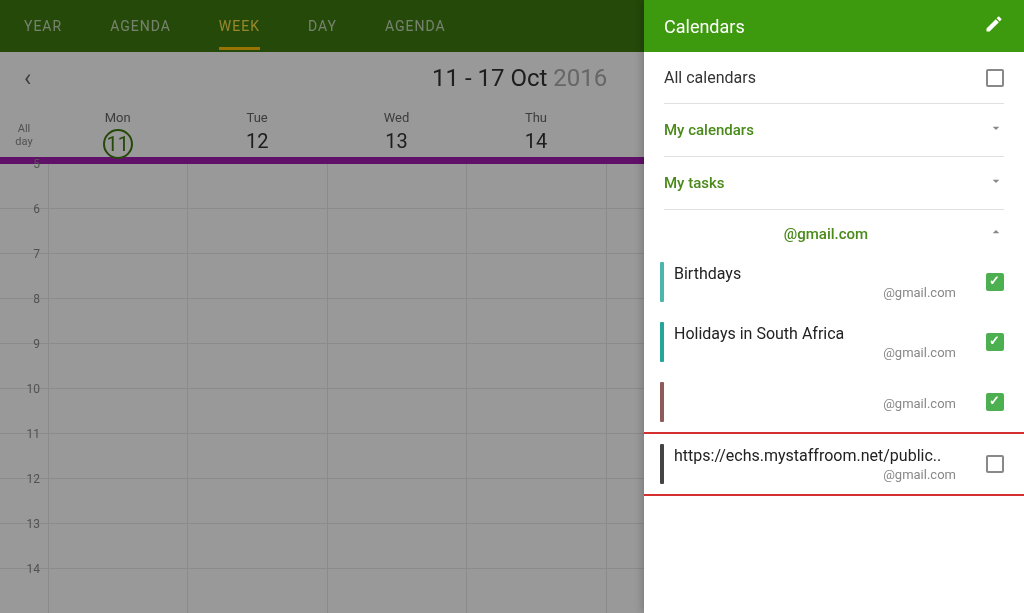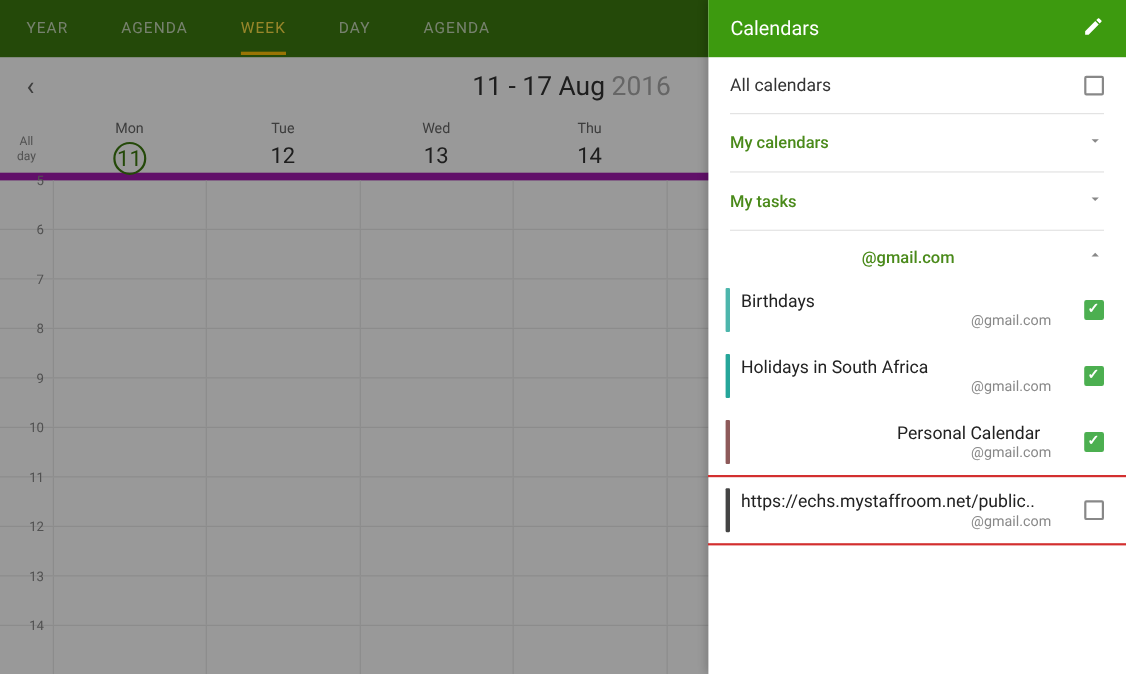--- a/index.html
+++ b/index.html
@@ -55,21 +55,21 @@
   <div class="tabs">
     <div class="tab">YEAR</div>
     <div class="tab">AGENDA</div>
     <div class="tab active">WEEK</div>
     <div class="tab">DAY</div>
     <div class="tab">AGENDA</div>
   </div>
   <div class="date-header">
     <span class="back-arrow">‹</span>
     <div class="date-range">
-      <span>11 - 17 Aug</span>
+      <span>11 - 17 Oct</span>
       <span class="year">2016</span>
     </div>
   </div>
   <div class="day-row">
     <div class="all-day-label" style="white-space:pre-line">All
 day</div>
     <div id="day-cols" style="display:flex;flex:1">
         <div class="day-col"><div class="day-name">Mon</div><div class="day-num today">11</div></div>
         <div class="day-col"><div class="day-name">Tue</div><div class="day-num">12</div></div>
         <div class="day-col"><div class="day-name">Wed</div><div class="day-num">13</div></div>
@@ -233,21 +233,20 @@
           <div class="cal-bar" style="background: rgb(38, 166, 154);"></div>
           <div class="cal-text">
             <div class="cal-name">Holidays in South Africa</div>
             <div class="cal-email">@gmail.com</div>
           </div>
           <span class="chk on"></span>
         </div>
         <div class="cal-item">
           <div class="cal-bar" style="background: rgb(142, 90, 90);"></div>
           <div class="cal-text">
-            <div class="cal-name" style="text-align: right; padding-right: 30px;">Personal Calendar</div>
             <div class="cal-email">@gmail.com</div>
           </div>
           <span class="chk on"></span>
         </div>
         <div class="cal-item highlight">
           <div class="cal-bar" style="background: rgb(68, 68, 68);"></div>
           <div class="cal-text">
             <div class="cal-name">https://echs.mystaffroom.net/public..</div>
             <div class="cal-email">@gmail.com</div>
           </div>

